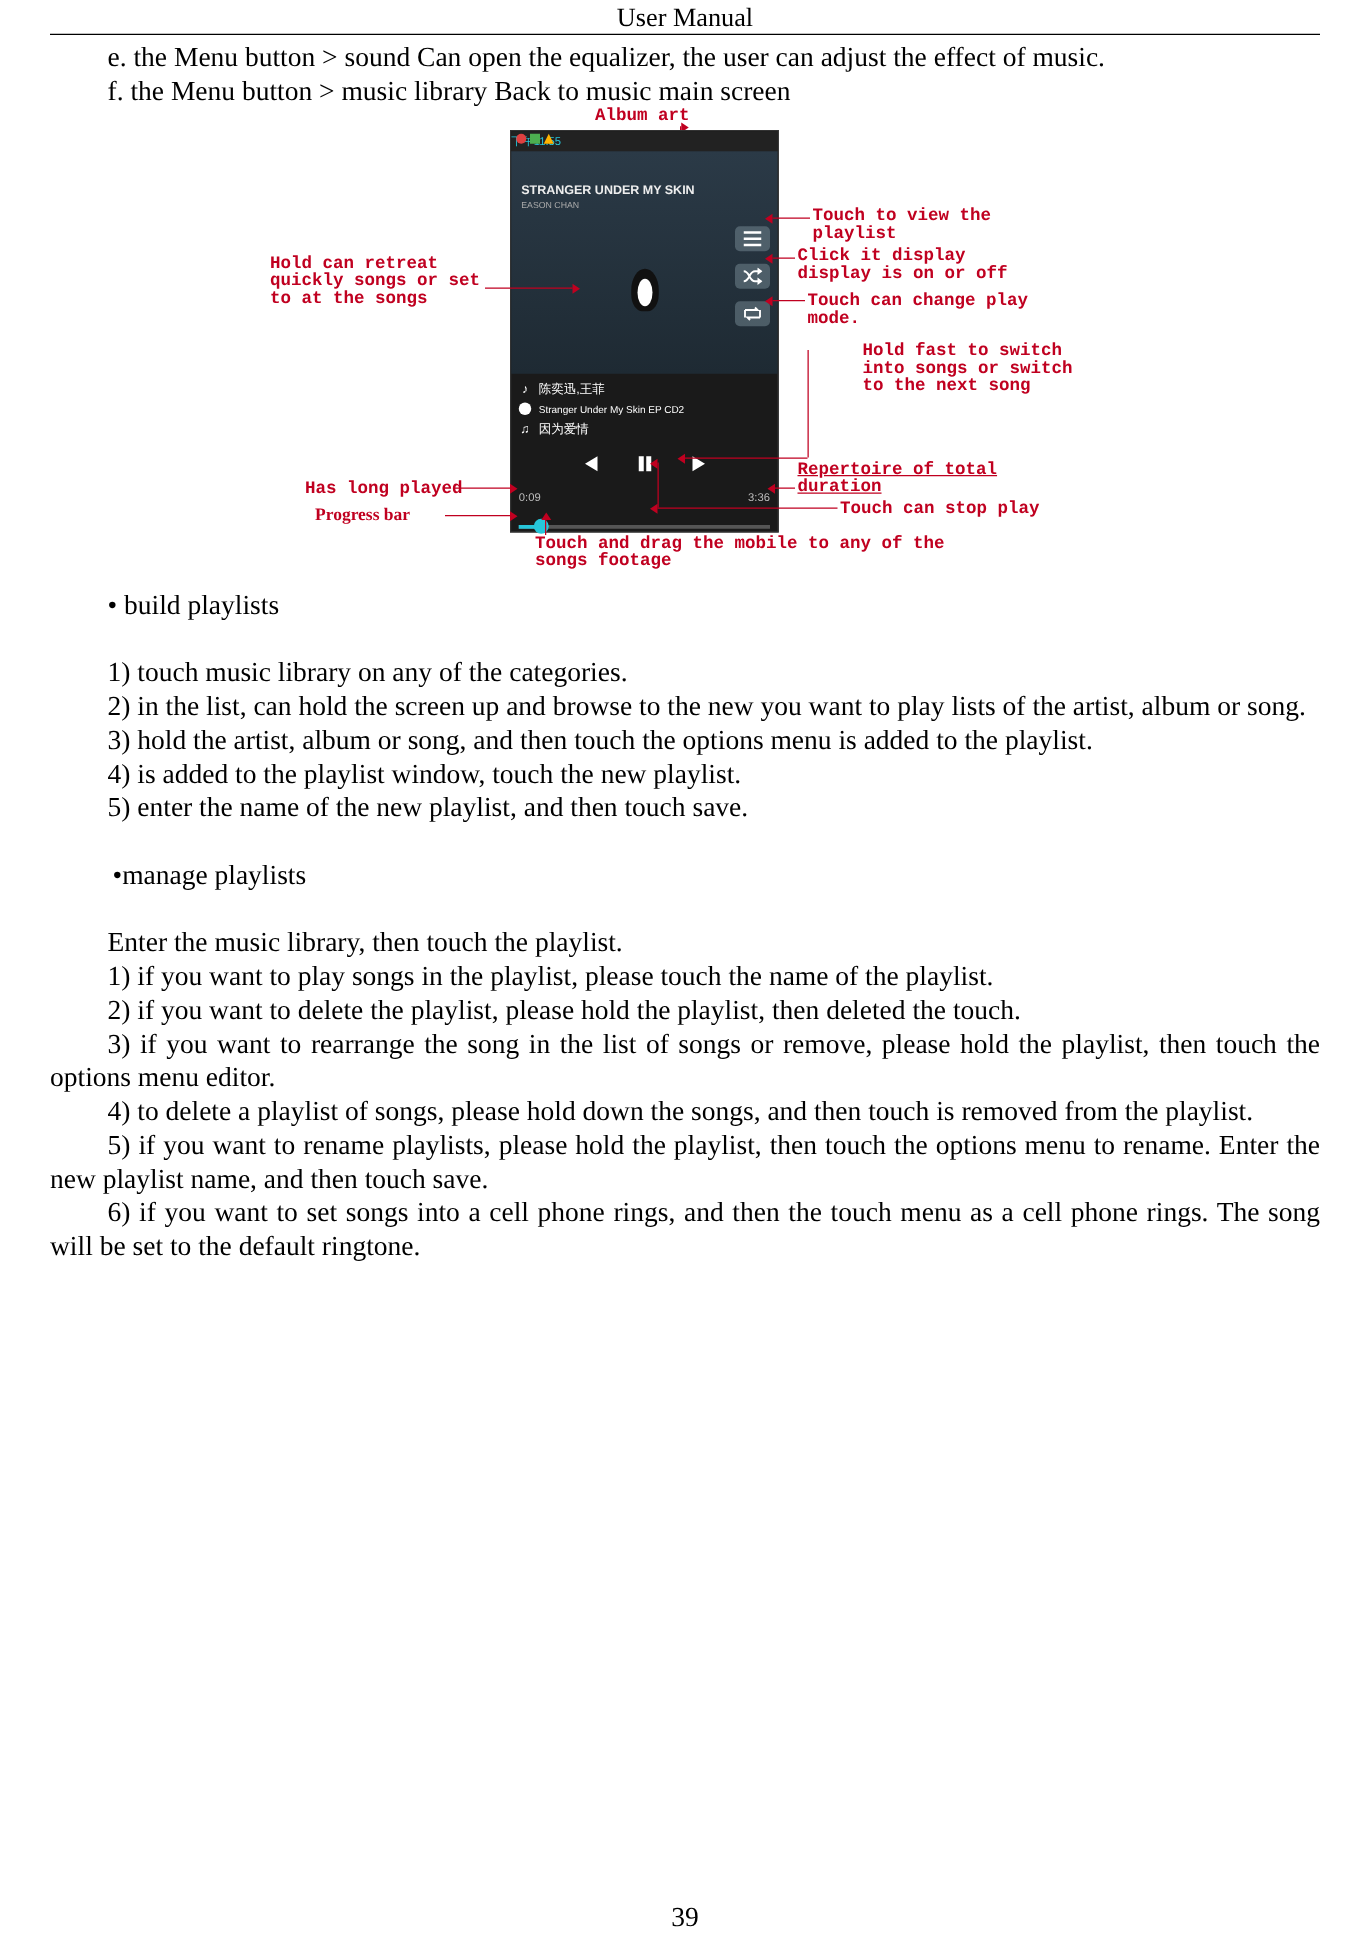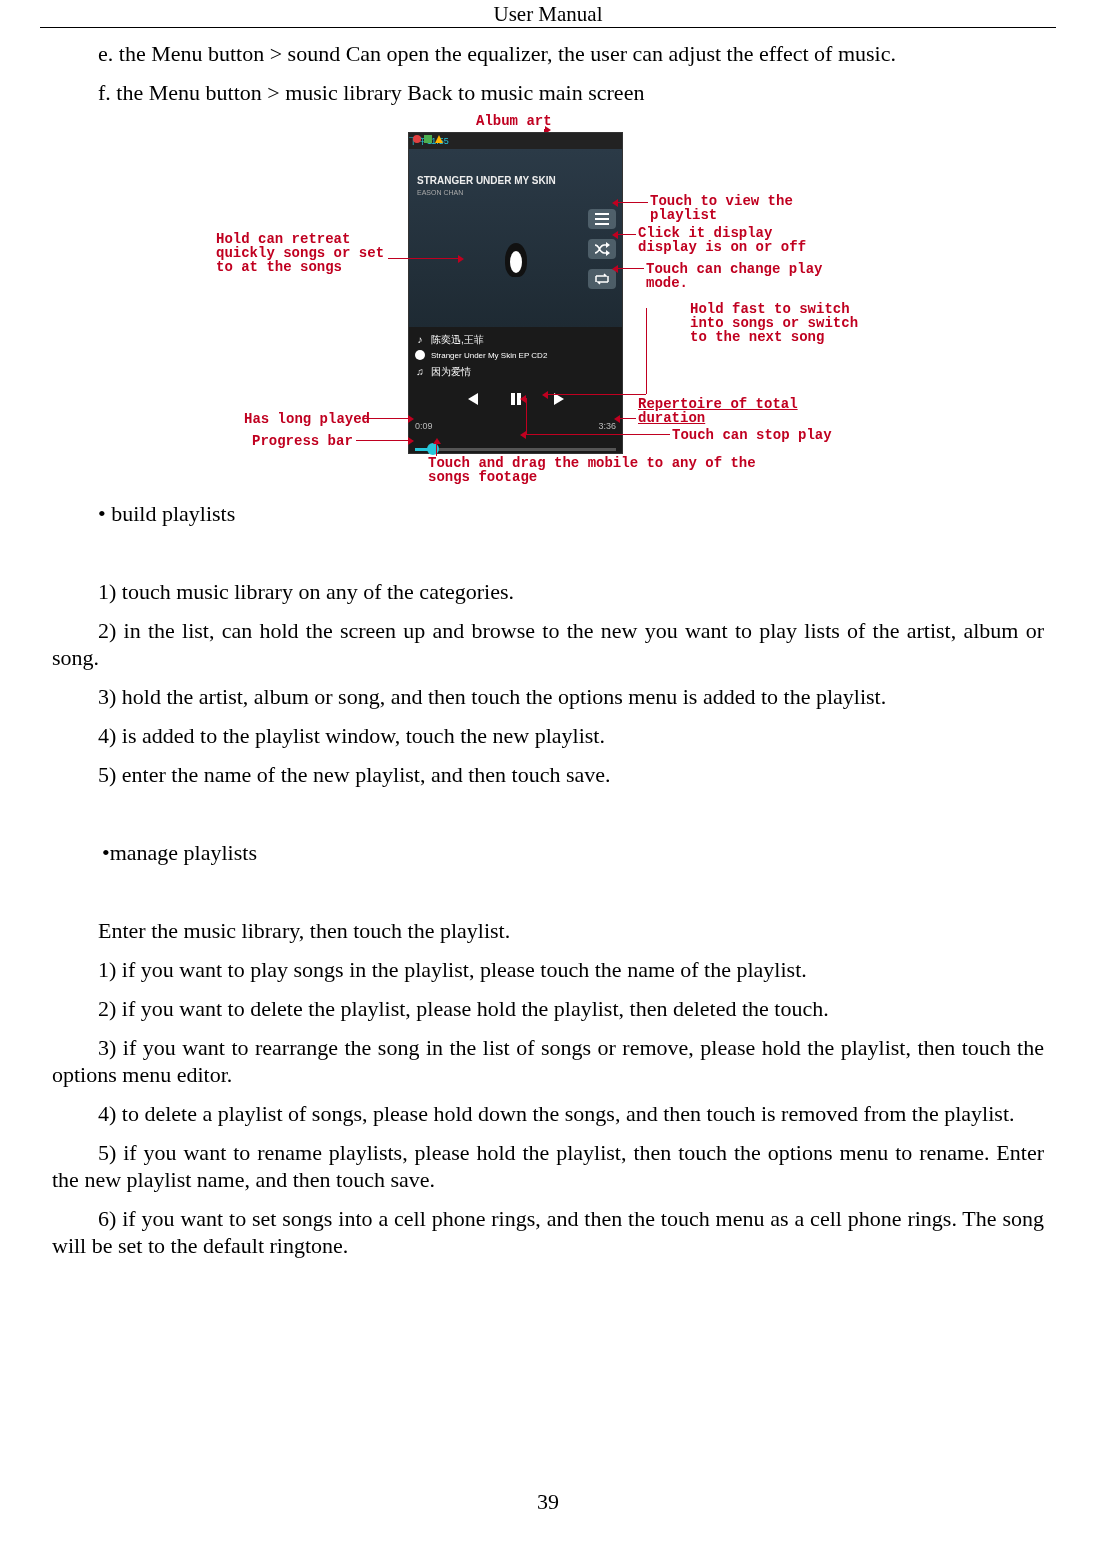--- a/index.html
+++ b/index.html
@@ -22,27 +22,27 @@
     font-size: 21px;
     padding-top: 2px;
     border-bottom: 1px solid #000;
     margin-bottom: 4px;
   }
   .body-text {
     font-size: 22px;
     line-height: 27px;
   }
   .body-text p {
-    margin: 12px;
+    margin: 0;
   }
   .indent { text-indent: 46px; }
   .indent2 { text-indent: 50px; }
   .footer {
     position: absolute;
-    bottom: 44px;
+    bottom: 12px;
     left: 0; right: 0;
     text-align: center;
     font-size: 22px;
   }
 
   
   .figure {
     position: relative;
     width: 720px;
     height: 370px;
@@ -208,21 +208,21 @@
             <div class="thumb"></div>
         </div>
       </div>
 
       <div class="ann" style="left:28px; top:114px; width:170px;">Hold can retreat quickly songs or set to at the songs</div>
       <div class="aline arrow-r" style="left:200px; top:140px; width:70px; height:1px;"></div>
 
       <div class="ann" style="left:56px; top:294px;">Has long played</div>
       <div class="aline arrow-r" style="left:176px; top:300px; width:44px; height:1px;"></div>
 
-      <div class="ann" style="left:64px; top:316px;">Progress bar</div>
+      <div class="ann" style="left:64px; top:316px;font-family:Liberation Serif, serif;">Progress bar</div>
       <div class="aline arrow-r" style="left:168px; top:322px; width:52px; height:1px;"></div>
 
       <div class="ann" style="left:462px; top:76px; width:160px;">Touch to view the playlist</div>
       <div class="aline arrow-l" style="left:430px; top:84px; width:30px; height:1px;"></div>
 
       <div class="ann" style="left:450px; top:108px; width:190px;">Click it display display is on or off</div>
       <div class="aline arrow-l" style="left:430px; top:116px; width:18px; height:1px;"></div>
 
       <div class="ann" style="left:458px; top:144px; width:190px;">Touch can change play mode.</div>
       <div class="aline arrow-l" style="left:430px; top:150px; width:26px; height:1px;"></div>

